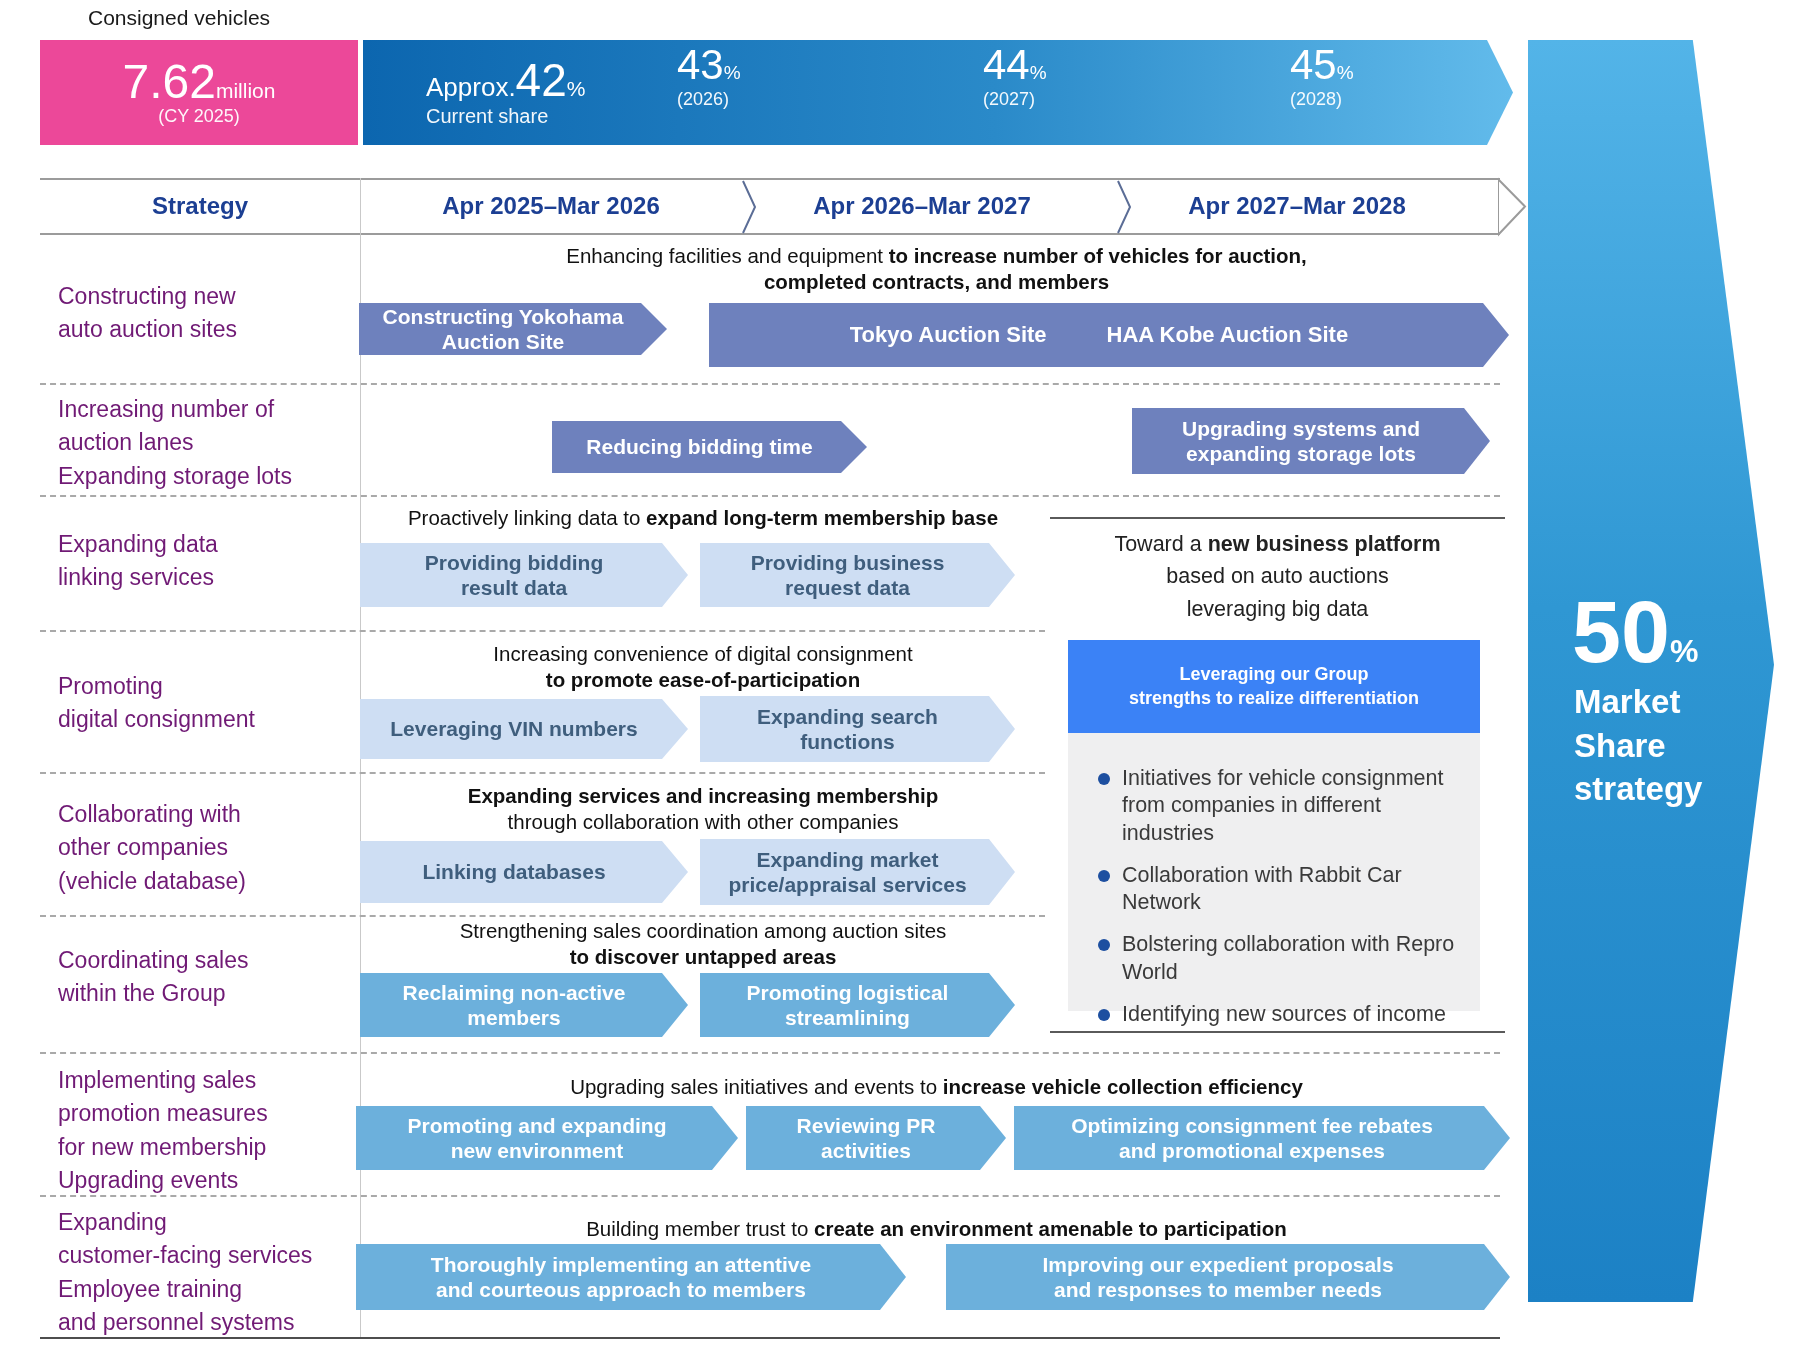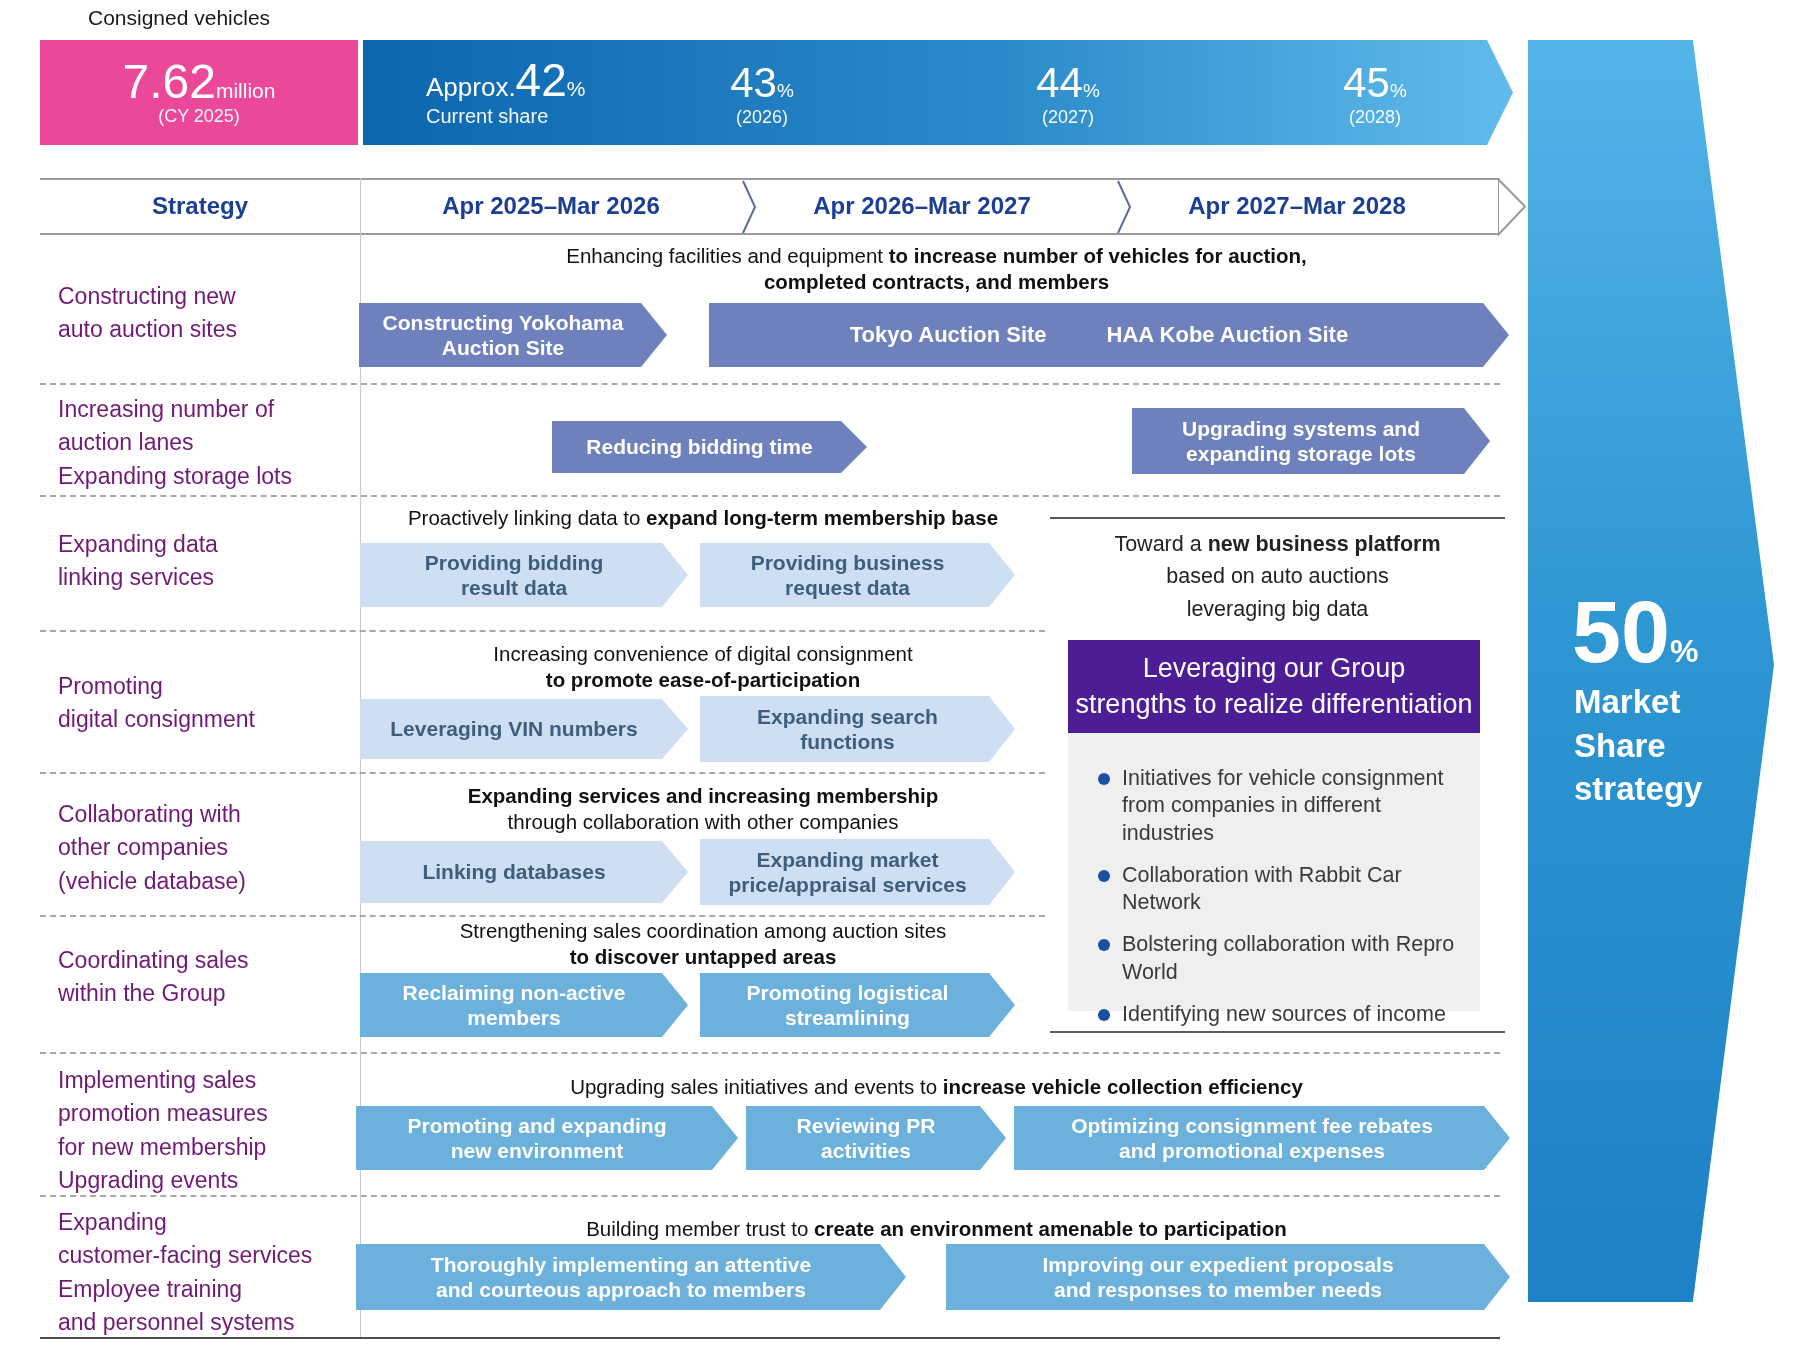--- a/index.html
+++ b/index.html
@@ -23,21 +23,21 @@
   #gradient-bar {
     left:363px; top:40px; width:1150px; height:105px; color:#fff;
     background:linear-gradient(90deg,#0c66af 0%,#2a8ac9 55%,#62bbeb 100%);
     clip-path:polygon(0 0, calc(100% - 26px) 0, 100% 50%, calc(100% - 26px) 100%, 0 100%);
   }
   .share-group { position:absolute; left:54px; top:17px;margin-left:9px; }
   .share-line .prefix { font-size:26px; }
   .share-line .val { font-size:46px; line-height:1; }
   .share-line .pct { font-size:21px; }
   .share-caption { font-size:20px; margin-top:2px; color:rgba(255,255,255,.95); }
-  .milestone { position:absolute; width:170px; top:22px; text-align:center; }
+  .milestone { position:absolute; width:170px; top:4px; text-align:left; }
   .milestone .val { font-size:42px; line-height:1; }
   .milestone .pct { font-size:19px; }
   .milestone .year { font-size:18px; margin-top:3px; color:rgba(255,255,255,.95); }
 
   
   #header-band {
     left:40px; top:178px; width:1460px; height:57px; background:#fff;
     border-top:2px solid #9b9b9b; border-bottom:2px solid #9b9b9b;
   }
   .band-label { position:absolute; top:192px; font-size:24px; font-weight:bold; color:#1c3f93; text-align:center; }
@@ -62,23 +62,23 @@
   .arrow .t { white-space:pre-line; }
   .slate { background:#6e81bd; color:#fff; }
   .light { background:#cedef3; color:#3f5e7d; }
   .medblue { background:#6cb0dc; color:#fff; }
   .dual { gap:60px; font-size:22px; }
 
   
   #platform-note { left:1050px; top:528px; width:455px; text-align:center; font-size:21.5px; line-height:1.5; color:#222; }
   #platform-note .b { font-weight:bold; }
   #diff-header {
-    left:1068px; top:640px; width:412px; height:93px; background:#4c1d95; color:#fff;
+    left:1068px; top:640px; width:412px; height:93px; background:#3b82f6; color:#fff;
     display:flex; align-items:center; justify-content:center; text-align:center;
-    font-size:27px; font-weight:normal; line-height:1.3;
+    font-size:18px; font-weight:bold; line-height:1.3;
   }
   #diff-body { left:1068px; top:733px; width:412px; height:278px; background:#efeff0; padding:32px 24px 0 30px; }
   #diff-body li { display:flex; margin-bottom:15px; list-style:none; font-size:21.5px; line-height:1.27; color:#3a3a3a; }
   #diff-body .dot { flex:0 0 auto; width:12px; height:12px; border-radius:50%; background:#1d4fa0; margin:8px 12px 0 0; }
 
   
   #goal-arrow {
     left:1528px; top:40px; width:246px; height:1262px; color:#fff;
     background:linear-gradient(180deg,#53b4e8 0%,#2f97d3 45%,#1c81c5 100%);
     clip-path:polygon(0 0, 67% 0, 100% 49.5%, 67% 100%, 0 100%);
@@ -172,21 +172,21 @@
 and personnel systems</div>
 
   <div class="abs caption" style="left:363px; top:243px; width:1147px;"><span>Enhancing facilities and equipment </span><span class="b">to increase number of vehicles for auction,</span><br><span class="b">completed contracts, and members</span></div>
   <div class="abs caption" style="left:363px; top:505px; width:680px;"><span>Proactively linking data to </span><span class="b">expand long-term membership base</span></div>
   <div class="abs caption" style="left:363px; top:641px; width:680px;"><span>Increasing convenience of digital consignment</span><br><span class="b">to promote ease-of-participation</span></div>
   <div class="abs caption" style="left:363px; top:783px; width:680px;"><span class="b">Expanding services and increasing membership</span><br><span>through collaboration with other companies</span></div>
   <div class="abs caption" style="left:363px; top:918px; width:680px;"><span>Strengthening sales coordination among auction sites</span><br><span class="b">to discover untapped areas</span></div>
   <div class="abs caption" style="left:363px; top:1074px; width:1147px;"><span>Upgrading sales initiatives and events to </span><span class="b">increase vehicle collection efficiency</span></div>
   <div class="abs caption" style="left:363px; top:1216px; width:1147px;"><span>Building member trust to </span><span class="b">create an environment amenable to participation</span></div>
 
-  <div class="arrow slate" style="left:359px; top:303px; width:308px; height:64px;">
+  <div class="arrow slate" style="left:359px; top:303px; width:308px; height:52px;">
       <span class="t">Constructing Yokohama
 Auction Site</span>
     </div>
   <div class="arrow slate dual" style="left:709px; top:303px; width:800px; height:64px;">
     <span class="t">Tokyo Auction Site</span>
     <span class="t">HAA Kobe Auction Site</span>
   </div>
 
   <div class="arrow slate" style="left:552px; top:421px; width:315px; height:52px;">
       <span class="t">Reducing bidding time</span>

